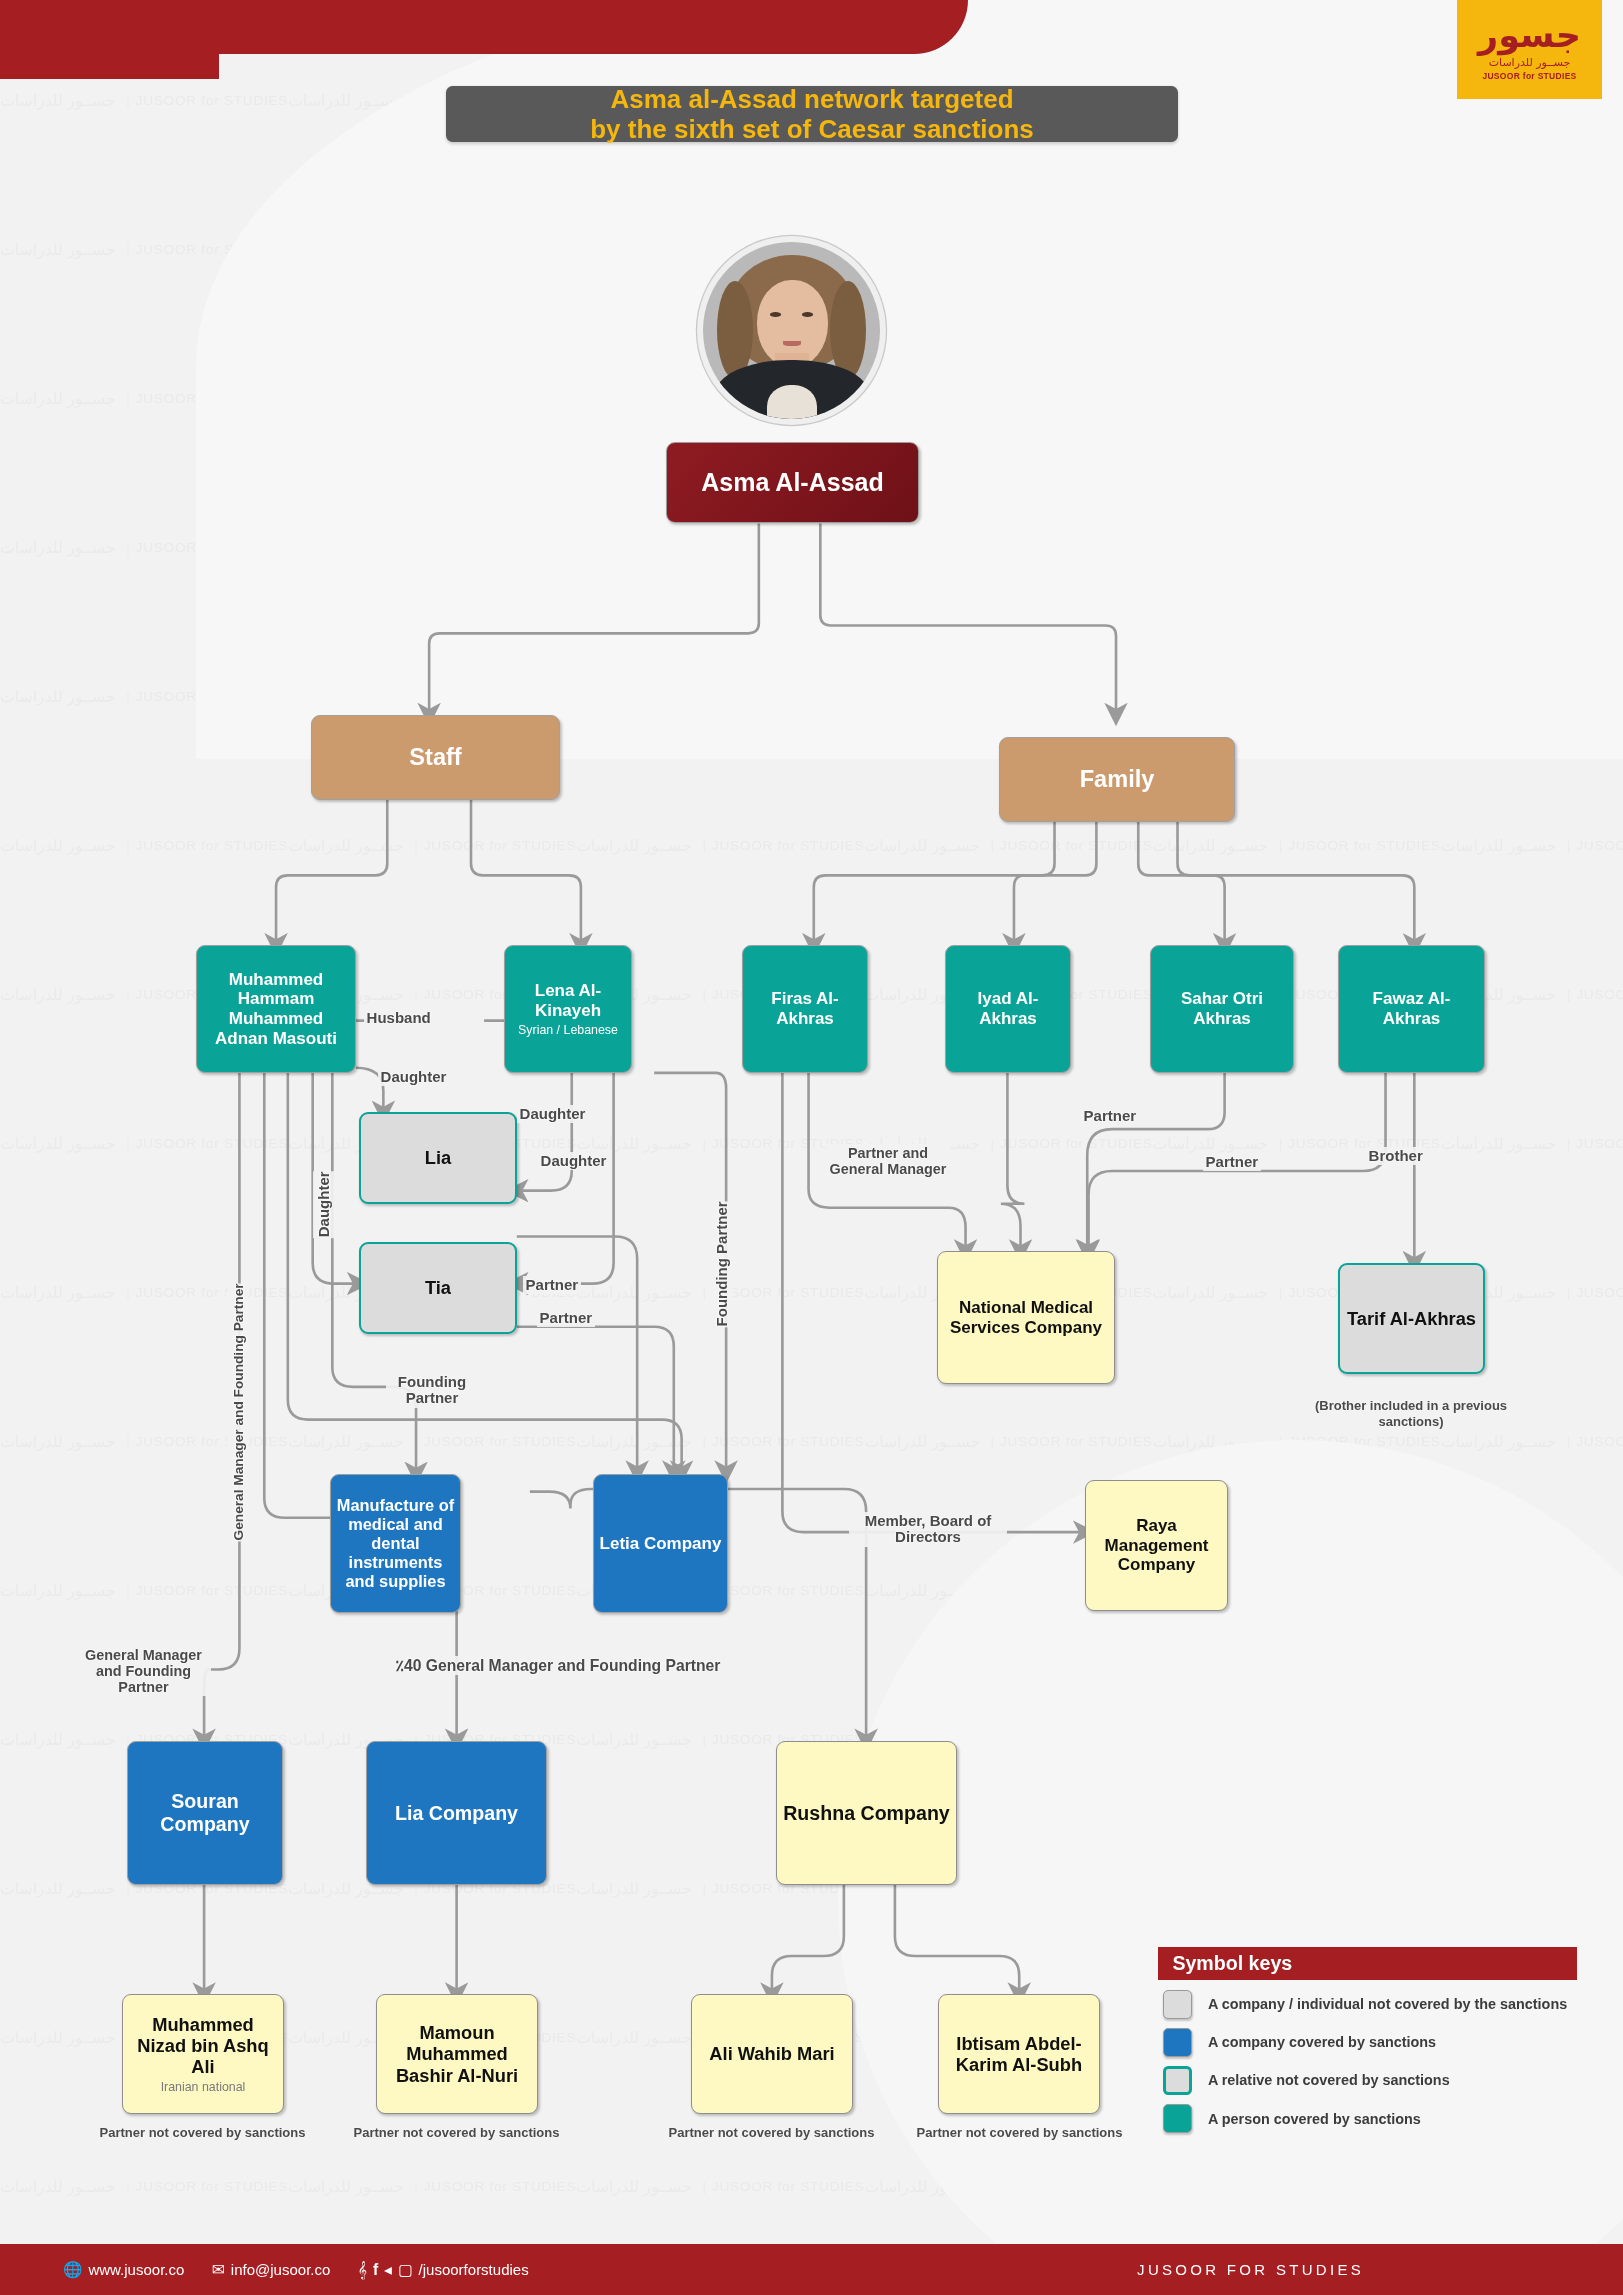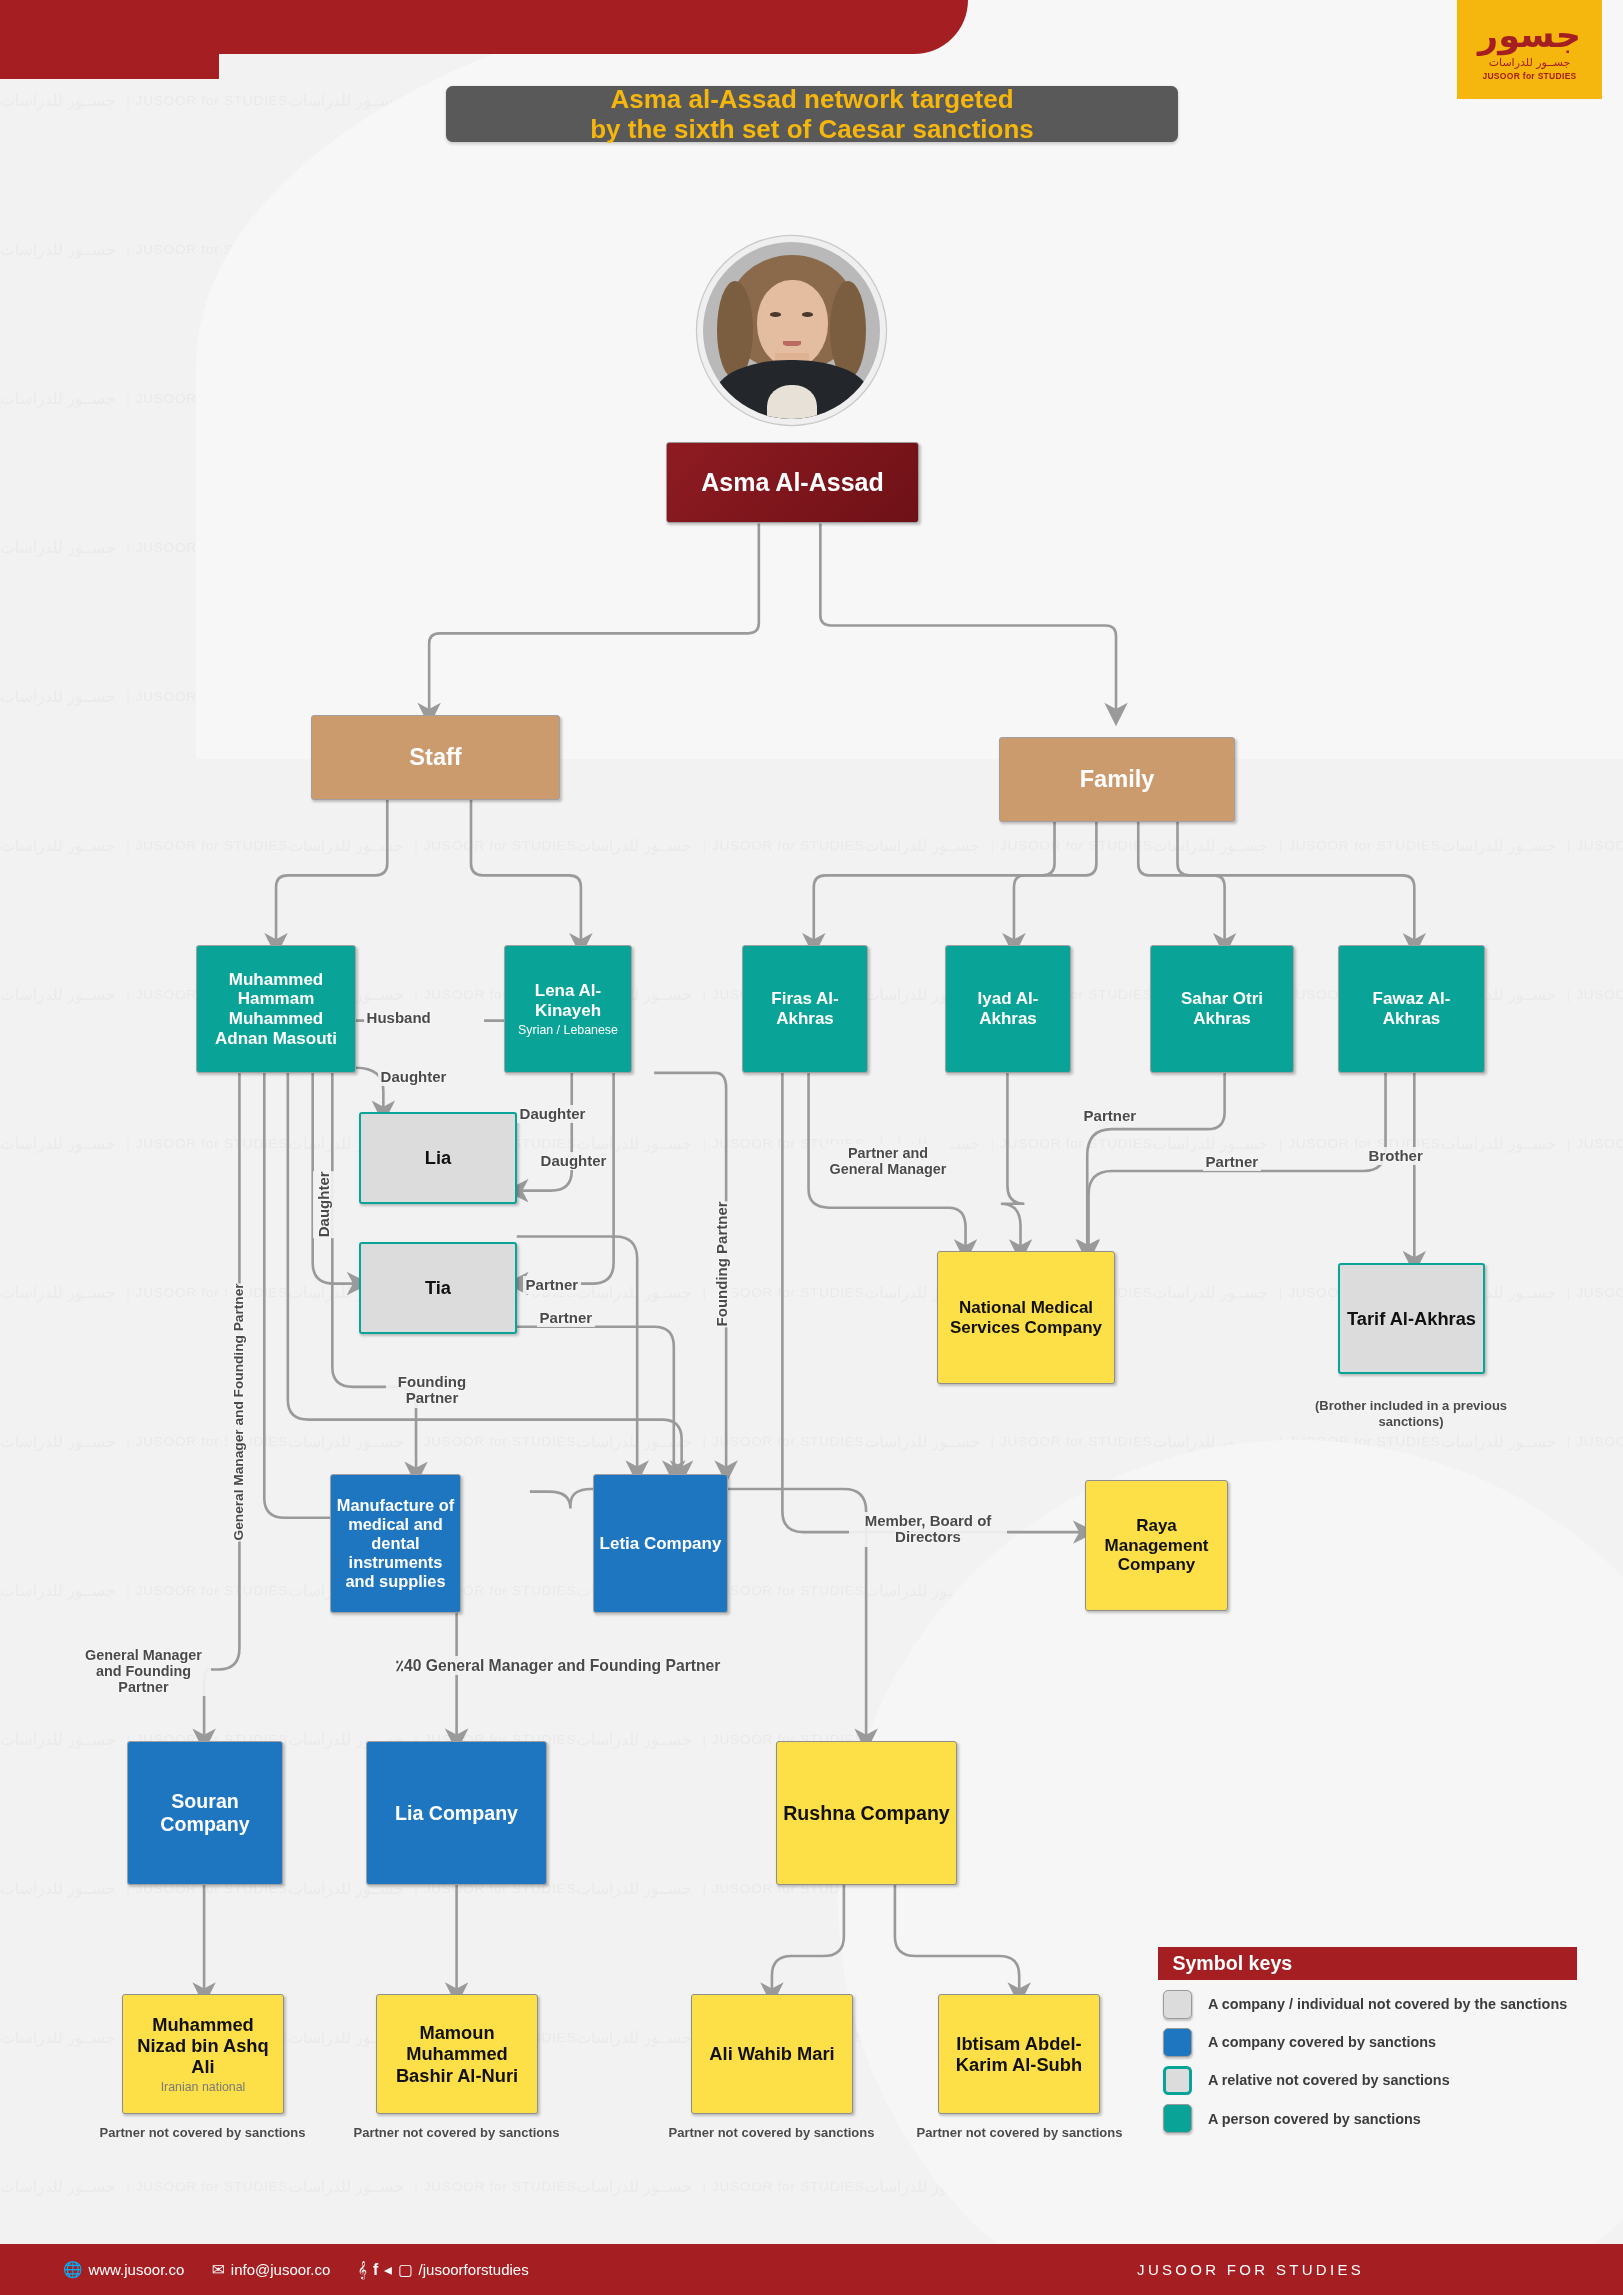--- a/index.html
+++ b/index.html
@@ -90,33 +90,33 @@
   .portrait .neck { position:absolute; left:72px; top:111px; width:34px; height:33px; background:#dfb294;}
   .portrait .body { position:absolute; left:11.8px; bottom:-13px; width:154px; height:72px; border-radius:48% 48% 0 0; background:#23272c;}
   .portrait .shirt { position:absolute; left:64px; bottom:-13px; width:50px; height:47px; border-radius:46% 46% 0 0; background:#e8e1d8;}
   .portrait .eye-l { position:absolute; left:67px; top:70px; width:11px; height:4.6px; border-radius:50%; background:#4a382c;}
   .portrait .eye-r { position:absolute; left:99px; top:70px; width:11px; height:4.6px; border-radius:50%; background:#4a382c;}
   .portrait .mouth { position:absolute; left:80px; top:99px; width:18.3px; height:5.2px; border-radius:0 0 40% 40%; background:#b96a62;}
 
   
   .node {
     position:absolute; z-index:5;
-    border-radius:3px;
+    border-radius:9px;
     display:flex; flex-direction:column; align-items:center; justify-content:center;
     text-align:center; line-height:1.16;
     box-shadow: 1.3px 2px 2.6px rgba(0,0,0,.22);
     padding:3.9px 5.2px;
   }
   .node .sub { font-size:12.4px; font-weight:normal; margin-top:2px; }
 
   .n-root { background:linear-gradient(135deg,#8f1b22,#6e1117); color:#fff; font-weight:bold; font-size:25px; border:1.3px solid #9c9c9c;}
   .n-cat  { background:#cb9a6d; color:#fff; font-weight:bold; font-size:23.6px; border:1.3px solid #a0a0a0;}
   .n-teal { background:#0aa397; color:#fff; font-weight:bold; font-size:17px; border:1.3px solid #a0a0a0;}
   .n-blue { background:#1f76c0; color:#fff; font-weight:bold; font-size:17px; border:1.3px solid #a0a0a0;}
-  .n-grey { background:#fde047; color:#111; font-weight:bold; font-size:17px; border:1.3px solid #8e8e8e;align-items:center;}
+  .n-grey { background:#fef9c3; color:#111; font-weight:bold; font-size:17px; border:1.3px solid #8e8e8e;align-items:center;}
   .n-grey .sub { color:#7a7a7a; font-weight:normal; }
   .n-relative { background:#dcdcdc; color:#111; font-weight:bold; font-size:18.3px; border:2.6px solid #0aa397;}
 
   
   .elabel {
     position:absolute; z-index:7;
     font-size:15px; font-weight:bold; color:#4a4a4a;
     text-align:center; line-height:1.12;
     background:rgba(242,242,242,0.92);
     padding:0.7px 2.6px;

